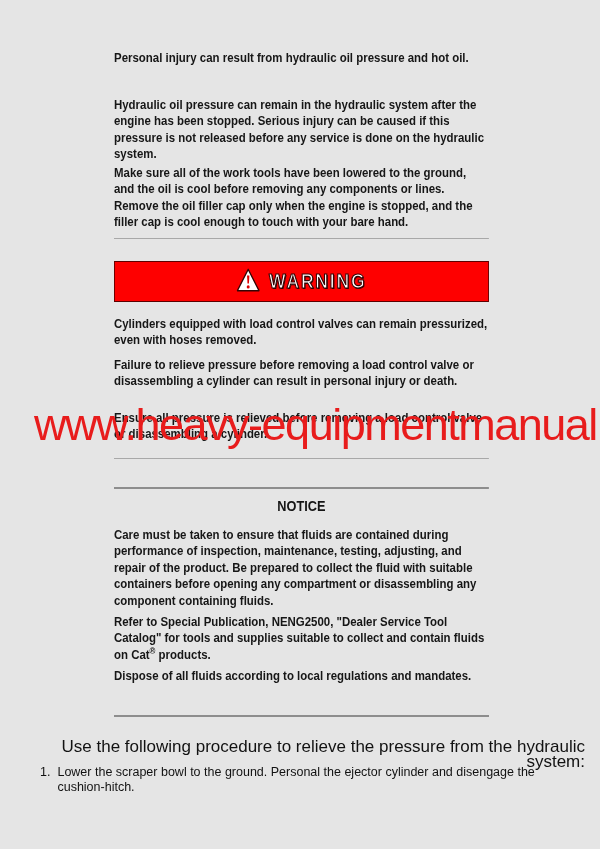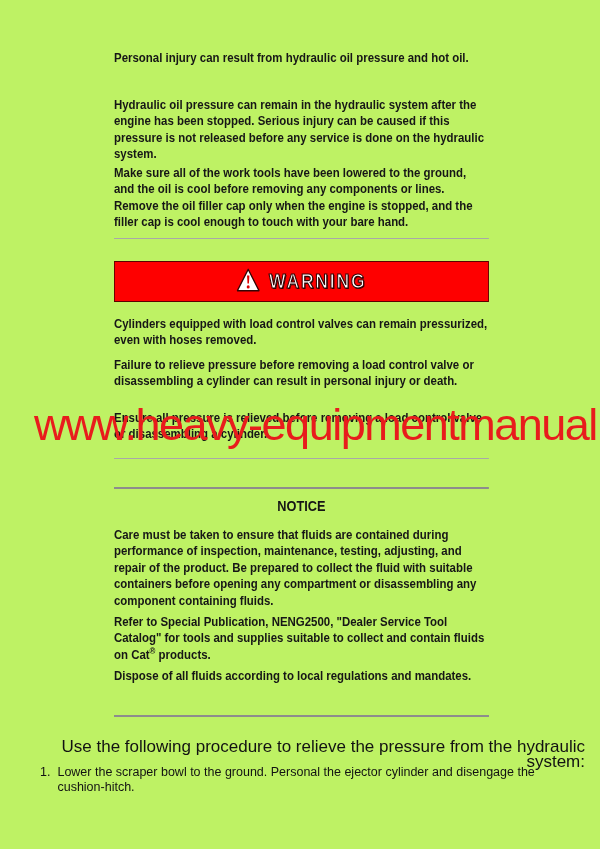--- a/index.html
+++ b/index.html
@@ -4,21 +4,21 @@
 <style>
   html, body { margin: 0; padding: 0; }
   body {
     font-family: "Liberation Sans", sans-serif;
     background: #ffffff;
   }
   .page {
     position: relative;
     width: 600px;
     height: 849px;
-    background: #bef264;
+    background: #e5e5e5;
     overflow: hidden;
   }
 
   
   .col {
     position: absolute;
     left: 114px;
     top: 0;
     width: 426px;
     transform: scaleX(0.88);

